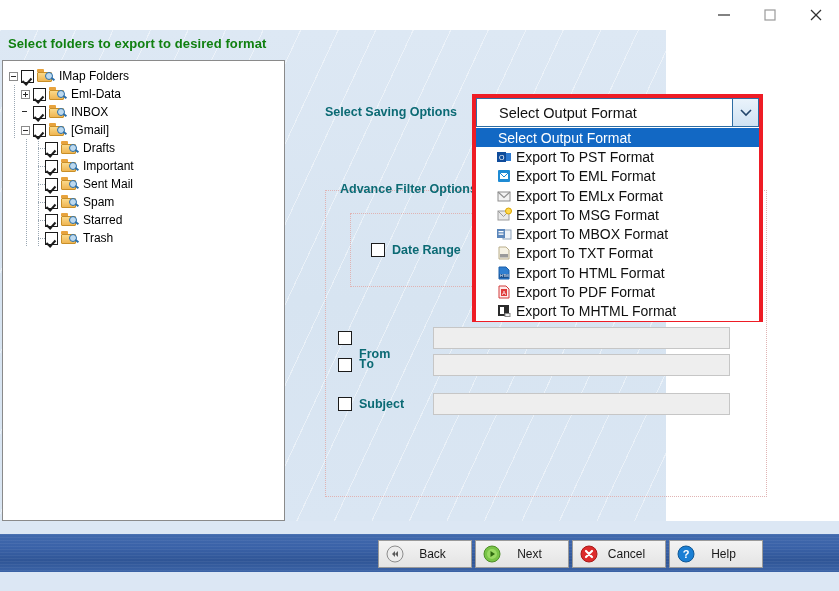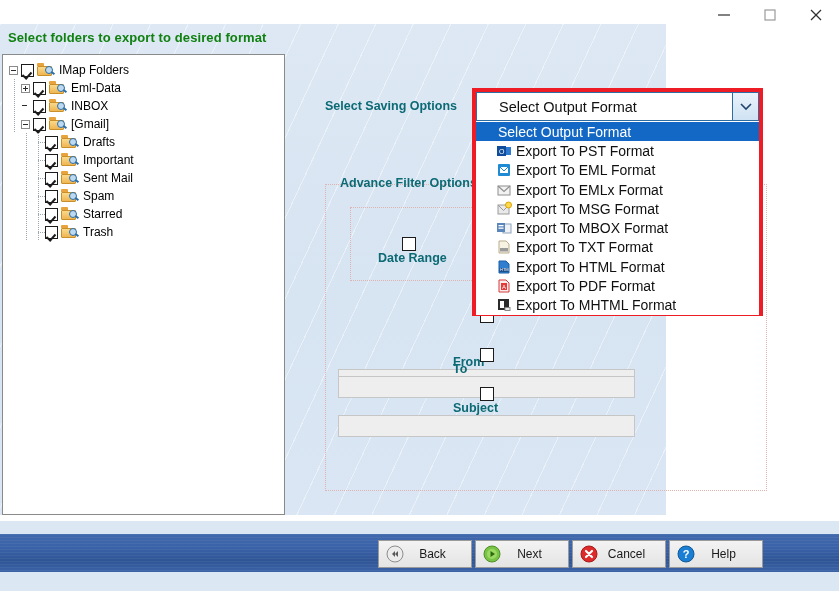--- a/index.html
+++ b/index.html
@@ -19,21 +19,21 @@
     display:flex; justify-content:flex-end; align-items:center;
   }
   .wbtn {
     width:46px; height:30px; display:flex; align-items:center; justify-content:center;
     color:#303030; font-size:15px; line-height:1;
   }
   .wbtn svg { display:block; }
 
   
   #content {
-    position:absolute; left:0; top:24px; width:666px; height:491px;
+    position:absolute; left:0; top:30px; width:666px; height:491px;
     background:
       repeating-linear-gradient(115deg, rgba(255,255,255,0.45) 0px, rgba(255,255,255,0.45) 1px, rgba(255,255,255,0) 1px, rgba(255,255,255,0) 34px),
       linear-gradient(180deg,#dde8f4 0%, #d7e4f1 55%, #dae6f3 100%);
   }
 
   #page-heading {
     position:absolute; left:8px; top:6px;
     color:#108010; font-weight:bold; font-size:13px;
     letter-spacing:0.1px;
   }
@@ -108,21 +108,21 @@
     background:transparent;
   }
   #date-group {
     position:absolute; left:24px; top:22px; width:396px; height:74px;
     border:1px dotted #e0b3b3;
   }
   .fcbx {
     width:14px; height:14px; background:#fff; border:1.6px solid #1b1b1b;
     display:inline-block; vertical-align:middle; flex:0 0 auto;
   }
-  .frow { position:absolute; display:flex; align-items:center;flex-direction:column; }
+  .frow { position:absolute; display:flex; align-items:center; }
   .flabel { color:#0b6a74; font-weight:bold; font-size:12.5px; margin-left:7px; white-space:nowrap; }
   .finput {
     background:#eeeeee; border:1px solid #c6c6c6; height:22px; width:297px;
   }
   #apply-btn {
     position:absolute; left:164px; top:274px; width:188px; height:30px;
     background:#efefef; border:1px solid #a8a8a8; outline:1px dotted #c9c9c9; outline-offset:-3px;
     color:#0b6a74; font-weight:bold; font-size:12.5px;
     display:flex; align-items:center; justify-content:center;
   }
@@ -340,21 +340,21 @@
       </div>
 
       <div class="frow" style="left:12px; top:124px;">
         <span class="fcbx"></span>
         <span class="flabel" style="width:74px;margin-top:32px;">From</span>
         <input class="finput" type="text" value="" style="">
       </div>
 
       <div class="frow" style="left:12px; top:163px;">
         <span class="fcbx"></span>
-        <span class="flabel" style="width:74px;">To</span>
+        <span class="flabel" style="width:74px;font-family:Liberation Mono, monospace;">To</span>
         <input class="finput" type="text" value="" style="">
       </div>
 
       <div class="frow" style="left:12px; top:202px;">
         <span class="fcbx"></span>
         <span class="flabel" style="width:74px;">Subject</span>
         <input class="finput" type="text" value="" style="">
       </div>
 
     </div>

